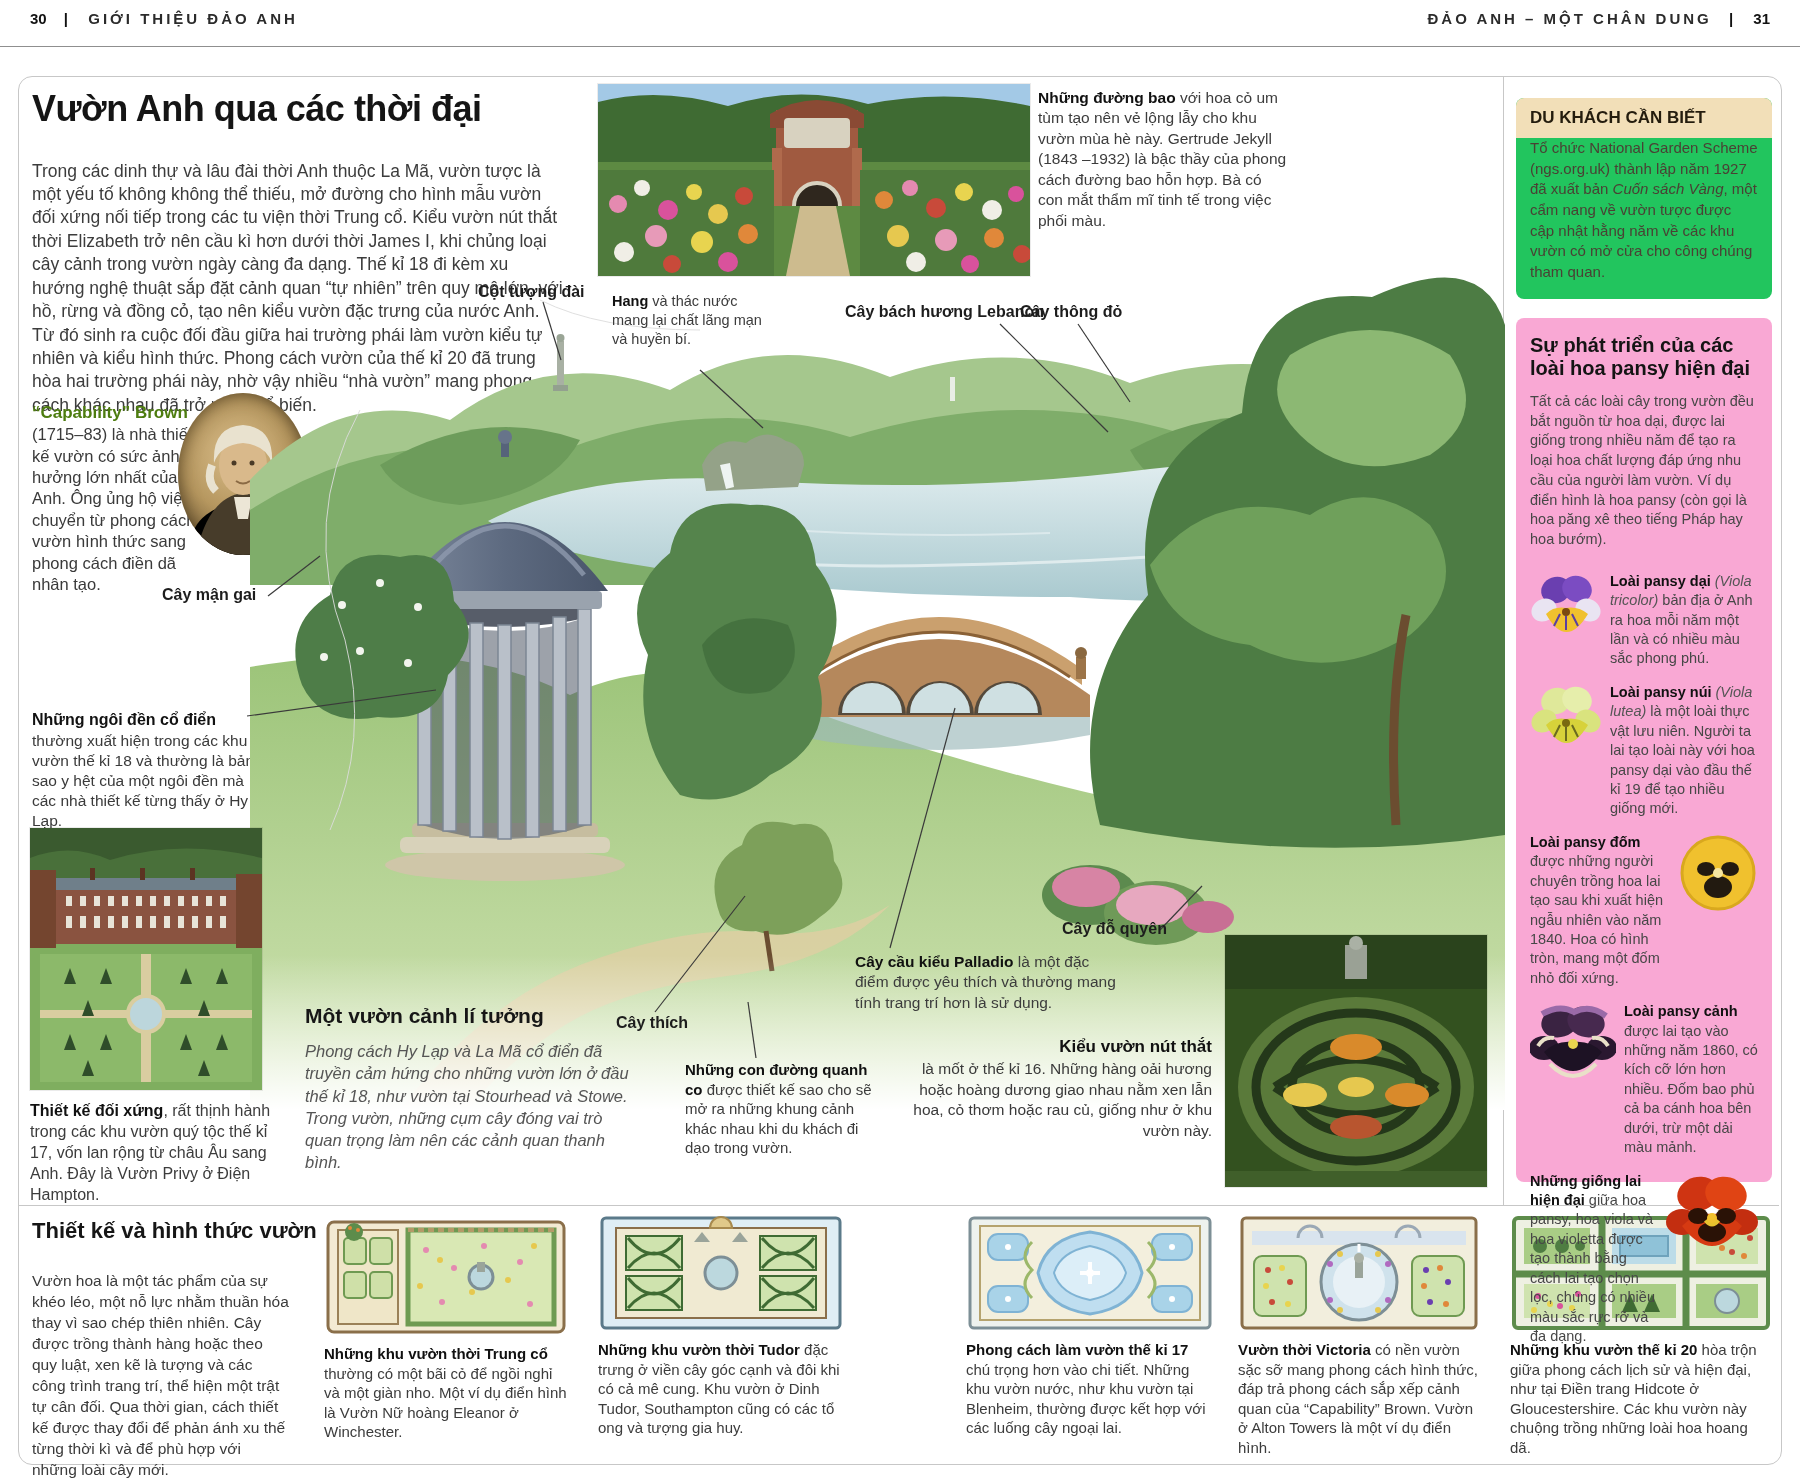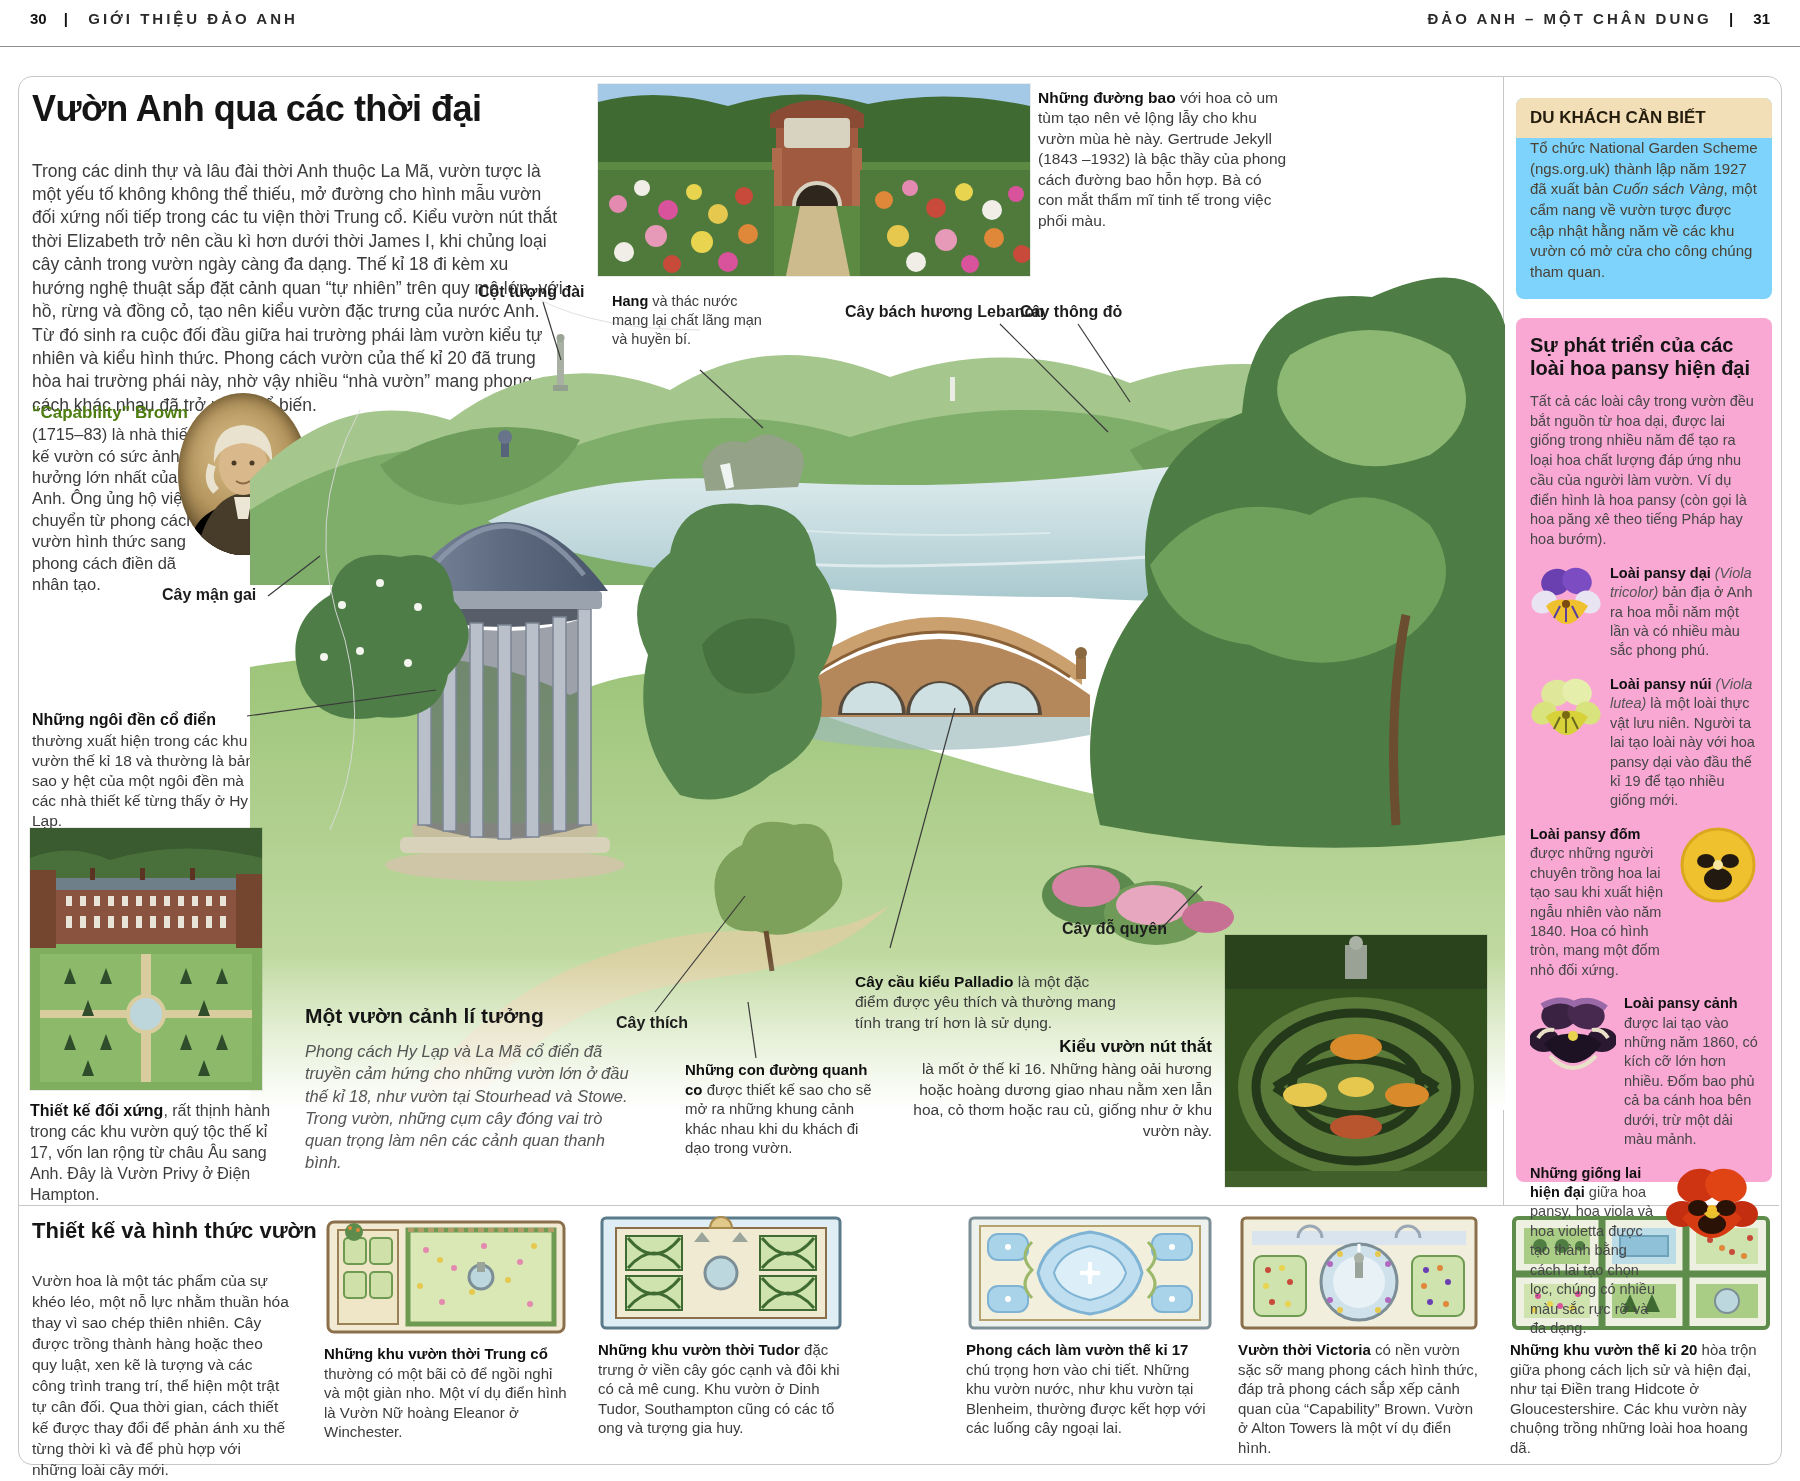--- a/index.html
+++ b/index.html
@@ -47,21 +47,21 @@
   .knot-cap{position:absolute;left:900px;top:1036px;width:312px;text-align:right;font-size:15.5px;line-height:1.34;z-index:6;}
   .knot-cap b{display:block;font-size:17px;color:#111;}
   
   .visitor{position:absolute;left:1516px;top:98px;width:256px;border-radius:8px;overflow:hidden;z-index:5;}
   .visitor .vh{padding:10px 14px;font-size:17px;font-weight:800;color:#241c0d;}
   .visitor .vb{padding:0 14px 16px;font-size:15px;line-height:1.38;color:#4a4134;}
   .pansybox{position:absolute;left:1516px;top:318px;width:256px;height:864px;border-radius:8px;z-index:5;
     padding:0;box-sizing:border-box;}
   .pansybox-inner{padding:16px 14px;}
   .pansy-title{font-size:20px;font-weight:800;color:#141414;line-height:1.15;margin-bottom:12px;}
-  .pansy-intro{font-size:14.5px;line-height:1.36;color:#474747;margin-bottom:14px;}
+  .pansy-intro{font-size:14.5px;line-height:1.36;color:#474747;margin-bottom:22px;}
   .pansy-entry{display:flex;gap:8px;margin-bottom:14px;font-size:14.5px;line-height:1.34;color:#474747;}
   .pansy-entry .ptxt b{color:#111;}
   .pansy-entry .ptxt i{color:#555;}
   .pflower{flex:0 0 auto;}
   
   .bottom-h{position:absolute;left:32px;top:1218px;font-size:22px;font-weight:800;color:#161616;}
   .bottom-intro{position:absolute;left:32px;top:1254px;width:258px;font-size:15.5px;line-height:1.36;}
   .plan{position:absolute;top:1212px;z-index:4;}
   .plan .pic{display:block;}
   .plan .pcap{margin-top:8px;font-size:15px;line-height:1.3;color:#3c3c3c;}
@@ -415,29 +415,29 @@
   <div class="lbl" style="left:616px;top:1014px;">Cây thích</div>
   <div class="lbl" style="left:1062px;top:920px;">Cây đỗ quyên</div>
 
   <div class="ideal-h">Một vườn cảnh lí tưởng</div>
   <div class="ideal-t">Phong cách Hy Lạp và La Mã cổ điển đã truyền cảm hứng cho những vườn lớn ở đầu thế kỉ 18, như vườn tại Stourhead và Stowe. Trong vườn, những cụm cây đóng vai trò quan trọng làm nên các cảnh quan thanh bình.</div>
 
   <div class="cap lbl-multi" style="left:685px;top:1060px;width:188px;font-size:15px;">
     <b>Những con đường quanh co</b><span> được thiết kế sao cho sẽ mở ra những khung cảnh khác nhau khi du khách đi dạo trong vườn.</span>
   </div>
 
-  <div class="cap" style="left:855px;top:972px;width:268px;">
+  <div class="cap" style="left:855px;top:952px;width:268px;">
     <b>Cây cầu kiểu Palladio</b><span> là một đặc điểm được yêu thích và thường mang tính trang trí hơn là sử dụng.</span>
   </div>
 
   <div class="knot-cap">
     <b>Kiểu vườn nút thắt</b><span>là mốt ở thế kỉ 16. Những hàng oải hương hoặc hoàng dương giao nhau nằm xen lẫn hoa, cỏ thơm hoặc rau củ, giống như ở khu vườn này.</span>
   </div>
 
-  <div class="visitor" style="background:#7dd3fc;">
+  <div class="visitor" style="background:#22c55e;">
     <div class="vh" style="background:#f2dfb8;">DU KHÁCH CẦN BIẾT</div>
     <div class="vb">
       <span>Tổ chức National Garden Scheme (ngs.org.uk) thành lập năm 1927 đã xuất bản </span><i>Cuốn sách Vàng</i><span>, một cẩm nang về vườn tược được cập nhật hằng năm về các khu vườn có mở cửa cho công chúng tham quan.</span>
     </div>
   </div>
 
   <div class="pansybox" style="background:#f9a8d4;">
     <div class="pansybox-inner">
       <div class="pansy-title">Sự phát triển của các loài hoa pansy hiện đại</div>
       <div class="pansy-intro">Tất cả các loài cây trong vườn đều bắt nguồn từ hoa dại, được lai giống trong nhiều năm để tạo ra loại hoa chất lượng đáp ứng nhu cầu của người làm vườn. Ví dụ điển hình là hoa pansy (còn gọi là hoa păng xê theo tiếng Pháp hay hoa bướm).</div>

